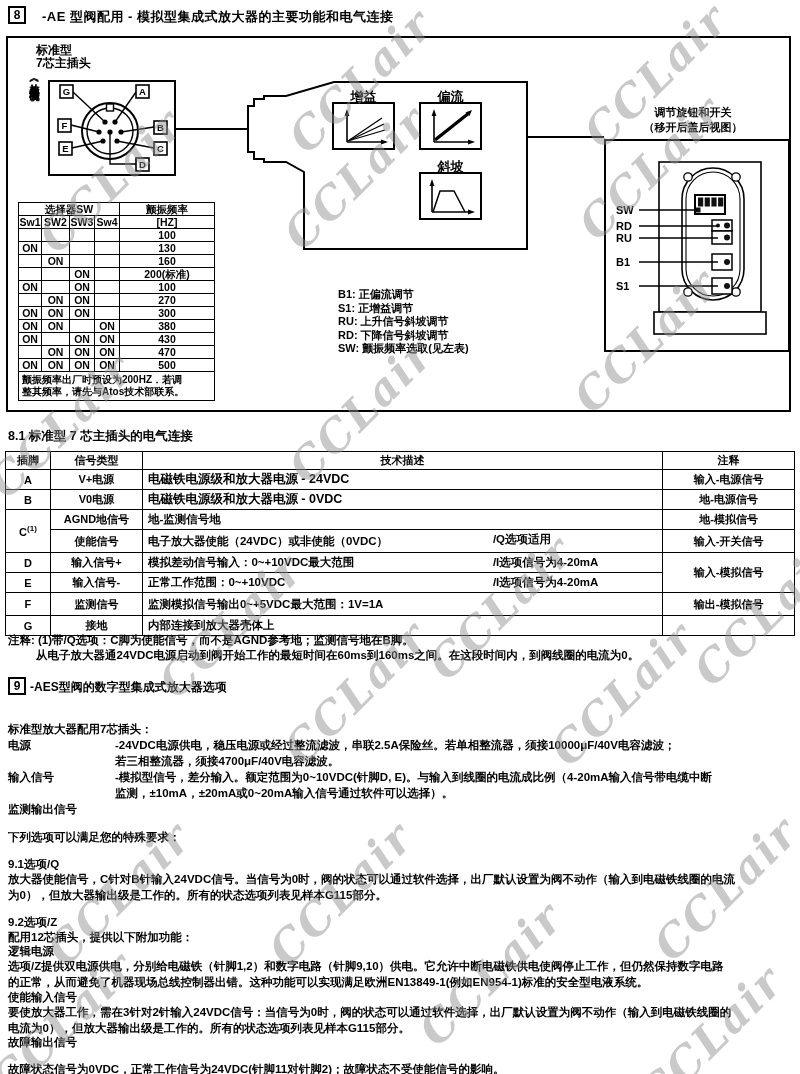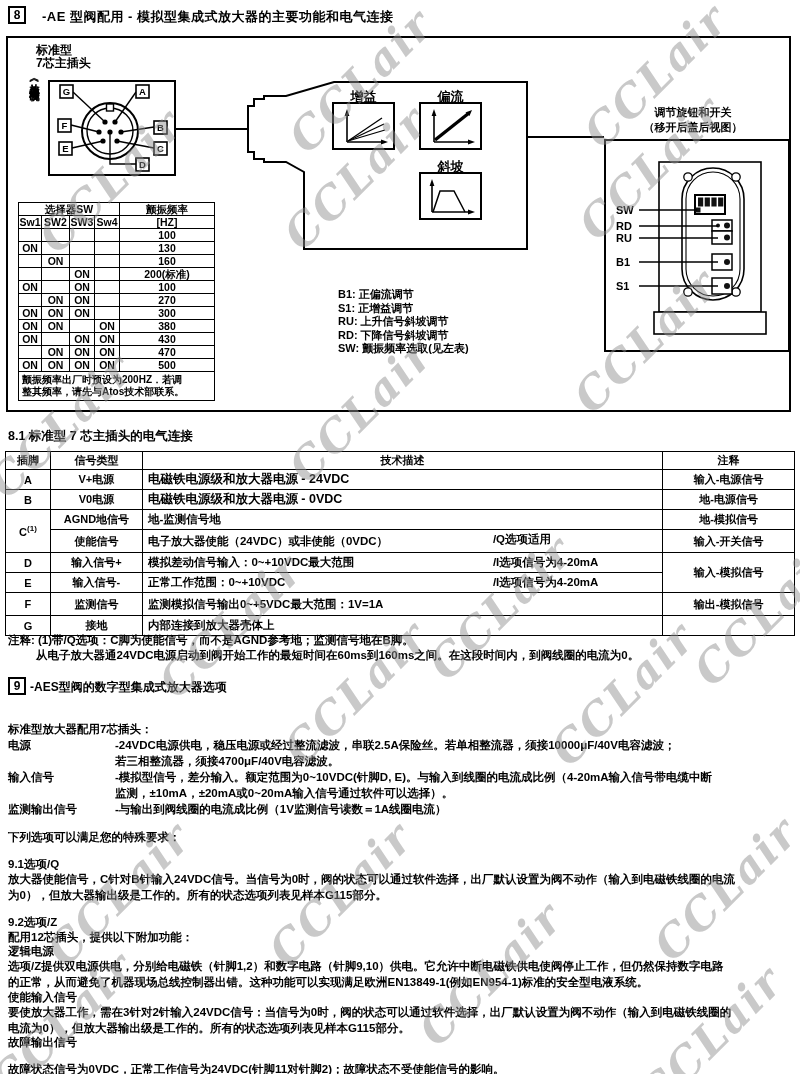--- a/index.html
+++ b/index.html
@@ -408,21 +408,20 @@
 
   <div class="abs bodytxt" style="left:8px;top:738px">电源</div>
   <div class="abs bodytxt" style="left:115px;top:738px">-24VDC电源供电，稳压电源或经过整流滤波，串联2.5A保险丝。若单相整流器，须接10000μF/40V电容滤波；</div>
   <div class="abs bodytxt" style="left:115px;top:754px">若三相整流器，须接4700μF/40V电容滤波。</div>
 
   <div class="abs bodytxt" style="left:8px;top:770px">输入信号</div>
   <div class="abs bodytxt" style="left:115px;top:770px">-模拟型信号，差分输入。额定范围为0~10VDC(针脚D, E)。与输入到线圈的电流成比例（4-20mA输入信号带电缆中断</div>
   <div class="abs bodytxt" style="left:115px;top:786px">监测，±10mA，±20mA或0~20mA输入信号通过软件可以选择）。</div>
 
   <div class="abs bodytxt" style="left:8px;top:802px">监测输出信号</div>
-  <div class="abs bodytxt" style="left:115px;top:802px">-与输出到阀线圈的电流成比例（1V监测信号读数＝1A线圈电流）</div>
 
   <div class="abs bodytxt" style="left:8px;top:830px">下列选项可以满足您的特殊要求：</div>
 
   <div class="abs bodytxt" style="left:8px;top:857px">9.1选项/Q</div>
   <div class="abs bodytxt" style="left:8px;top:872px">放大器使能信号，C针对B针输入24VDC信号。当信号为0时，阀的状态可以通过软件选择，出厂默认设置为阀不动作（输入到电磁铁线圈的电流</div>
   <div class="abs bodytxt" style="left:8px;top:888px">为0），但放大器输出级是工作的。所有的状态选项列表见样本G115部分。</div>
 
   <div class="abs bodytxt" style="left:8px;top:915px">9.2选项/Z</div>
   <div class="abs bodytxt" style="left:8px;top:930px">配用12芯插头，提供以下附加功能：</div>
 

